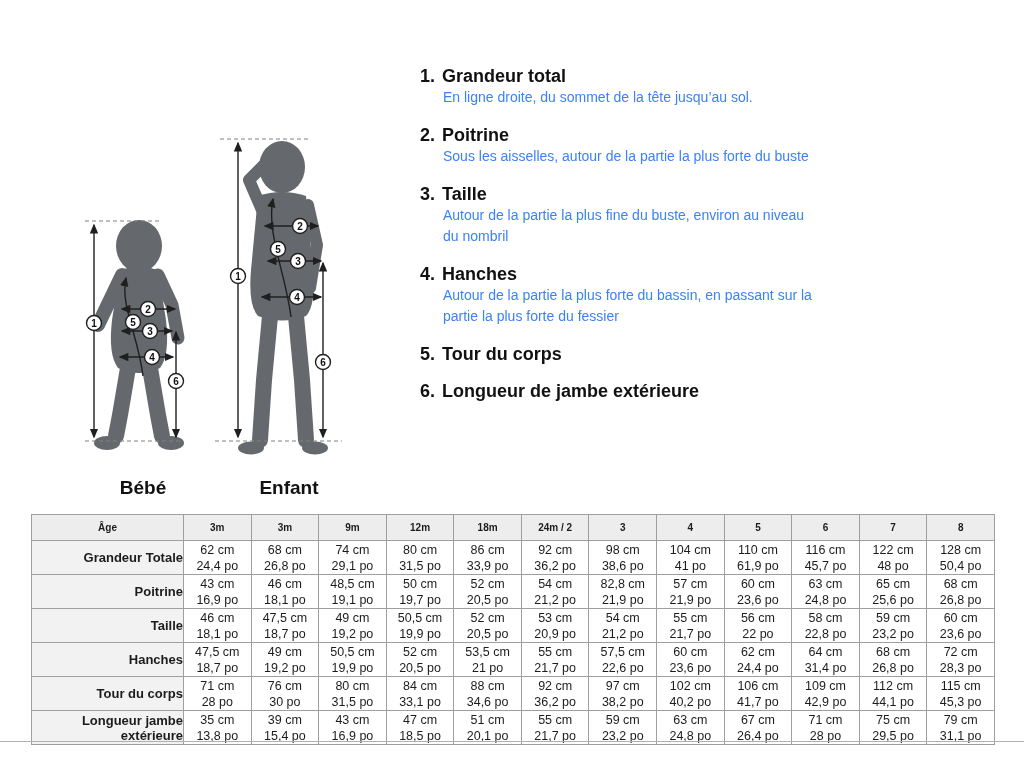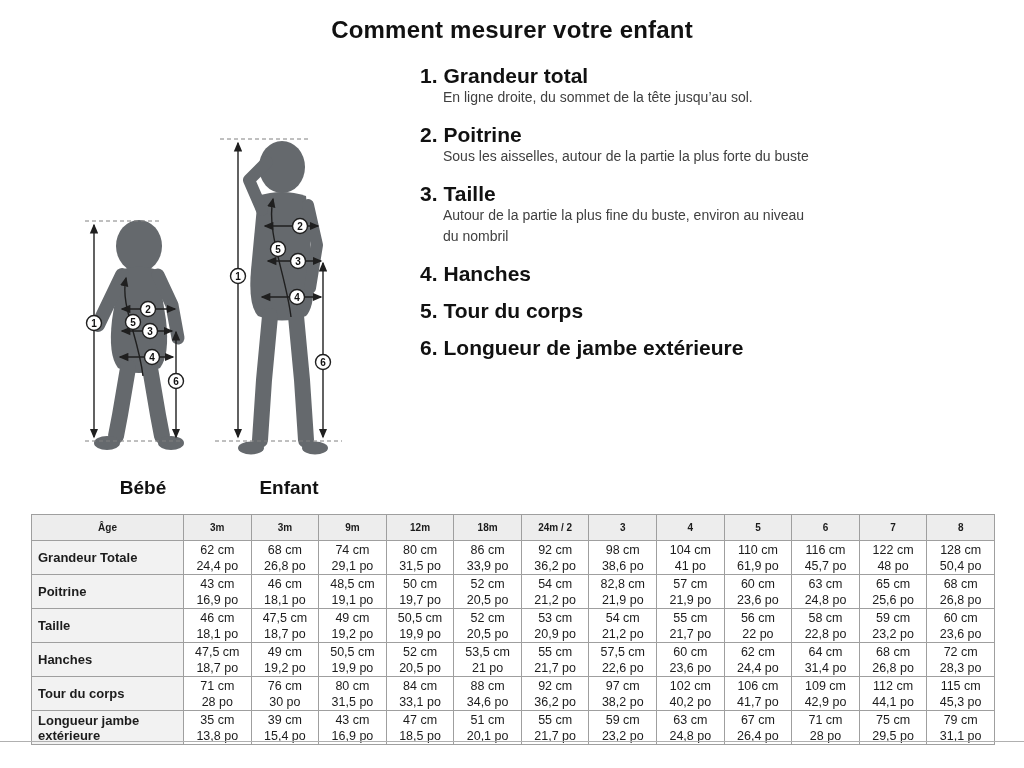--- a/index.html
+++ b/index.html
@@ -10,47 +10,46 @@
   
   .figures{position:absolute;left:60px;top:120px;width:340px;height:380px;}
   .fig-label{font-size:19px;font-weight:bold;fill:#111;}
   .meas{stroke:#1f1f1f;stroke-width:1.4;fill:none;}
   .dash{stroke:#808080;stroke-width:1;stroke-dasharray:4,3;fill:none;}
   .mnum circle{fill:#fff;stroke:#1f1f1f;stroke-width:1.4;}
   .mnum text{font-size:10px;font-weight:bold;fill:#111;text-anchor:middle;}
   
   .instructions{position:absolute;left:420px;top:66px;width:470px;}
   .ins-item{margin-bottom:17px;}
-  .ins-head{font-size:21px;font-weight:bold;line-height:20px;margin-bottom:1px;color:#111;}
+  .ins-head{font-size:18px;font-weight:bold;line-height:20px;margin-bottom:1px;color:#111;}
   .ins-head .num{display:inline-block;min-width:16px;margin-right:6px;}
-  .ins-body{margin-left:23px;font-size:14px;line-height:21px;color:#404040;}
+  .ins-body{margin-left:23px;font-size:14px;line-height:21px;color:#3b82f6;}
   .ins-item:nth-child(3) .ins-body{max-width:368px;}
   .ins-item:nth-child(4) .ins-body{max-width:392px;}
   .ins-item:nth-child(5) .ins-body{max-width:400px;}
   .ins-item:nth-child(6) .ins-body{max-width:400px;}
   
   .size-table{position:absolute;left:31px;top:514px;width:964px;
               border-collapse:collapse;table-layout:fixed;}
   .size-table col.lab{width:152px;}
   .size-table th,.size-table td{border:1px solid #9f9f9f;padding:0;}
   .size-table thead th{background:#ededed;font-size:10px;font-weight:bold;
                        text-align:center;height:25px;}
   .size-table tbody th{background:#f2f2f2;font-size:13px;font-weight:bold;
-                       text-align:left;padding-left:6px;height:33px;}
+                       text-align:right;padding-left:6px;height:33px;}
   .size-table tbody td{background:#fff;text-align:center;font-size:12.5px;
                        line-height:16px;vertical-align:middle;}
   .bottom-rule{position:absolute;left:0;top:741px;width:1024px;height:0;
                border-top:1px solid #b0b0b0;}
 </style>
 </head>
 <body>
 
 <div class="page">
 
-  <div class="title">Comment mesurer votre enfant</div>
 
   <svg class="figures" viewBox="0 0 340 380" xmlns="http://www.w3.org/2000/svg">
     <defs>
       <marker id="mA" orient="auto" markerWidth="8" markerHeight="8" refX="6" refY="3">
         <path d="M0,0 L7,3 L0,6 Z" fill="#1f1f1f"></path>
       </marker>
       <marker id="mAs" orient="auto" markerWidth="8" markerHeight="8" refX="1" refY="3">
         <path d="M7,0 L0,3 L7,6 Z" fill="#1f1f1f"></path>
       </marker>
     </defs>
@@ -164,20 +163,21 @@
     <div class="ins-item">
       <div class="ins-head"><span class="num">2.</span><span>Poitrine</span></div>
       <div class="ins-body">Sous les aisselles, autour de la partie la plus forte du buste</div>
     </div>
     <div class="ins-item">
       <div class="ins-head"><span class="num">3.</span><span>Taille</span></div>
       <div class="ins-body">Autour de la partie la plus fine du buste, environ au niveau du nombril</div>
     </div>
     <div class="ins-item">
       <div class="ins-head"><span class="num">4.</span><span>Hanches</span></div>
+      <div class="ins-body">Autour de la partie la plus forte du bassin, en passant sur la partie la plus forte du fessier</div>
     </div>
     <div class="ins-item">
       <div class="ins-head"><span class="num">5.</span><span>Tour du corps</span></div>
     </div>
     <div class="ins-item">
       <div class="ins-head"><span class="num">6.</span><span>Longueur de jambe extérieure</span></div>
     </div>
   </div>
 
   <table class="size-table">

